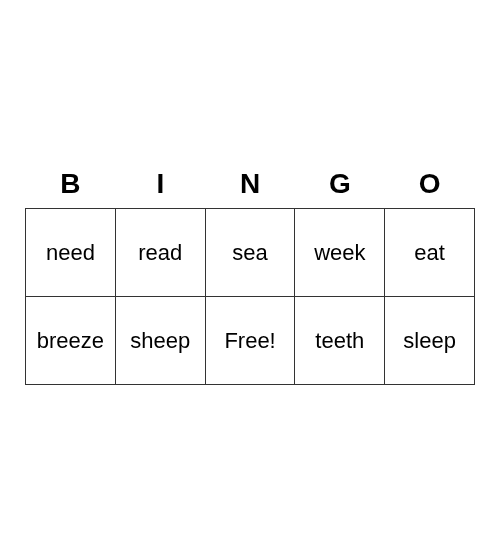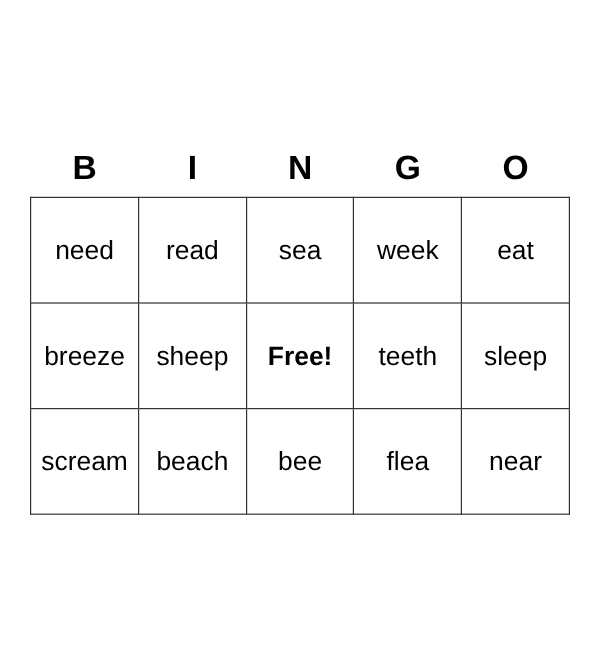--- a/index.html
+++ b/index.html
@@ -48,21 +48,21 @@
 
     .bingo-table td {
       font-size: 22px;
       padding: 8px 4px;
       height: 88px;
       width: 90px;
     }
 
     .free-cell {
       font-size: 20px;
-      font-weight: bold;
+      font-weight: normal;
     }
   </style>
 </head>
 <body>
 
 <div class="bingo-container">
   <table class="bingo-table">
     <thead>
       <tr>
         <th>B</th>
@@ -80,22 +80,15 @@
           <td>week</td>
           <td>eat</td>
         </tr>
         <tr>
           <td>breeze</td>
           <td>sheep</td>
           <td class="free-cell">Free!</td>
           <td>teeth</td>
           <td>sleep</td>
         </tr>
-        <tr>
-          <td>scream</td>
-          <td>beach</td>
-          <td>bee</td>
-          <td>flea</td>
-          <td>near</td>
-        </tr>
       </tbody>
   </table>
 </div>
 
 </body></html>

